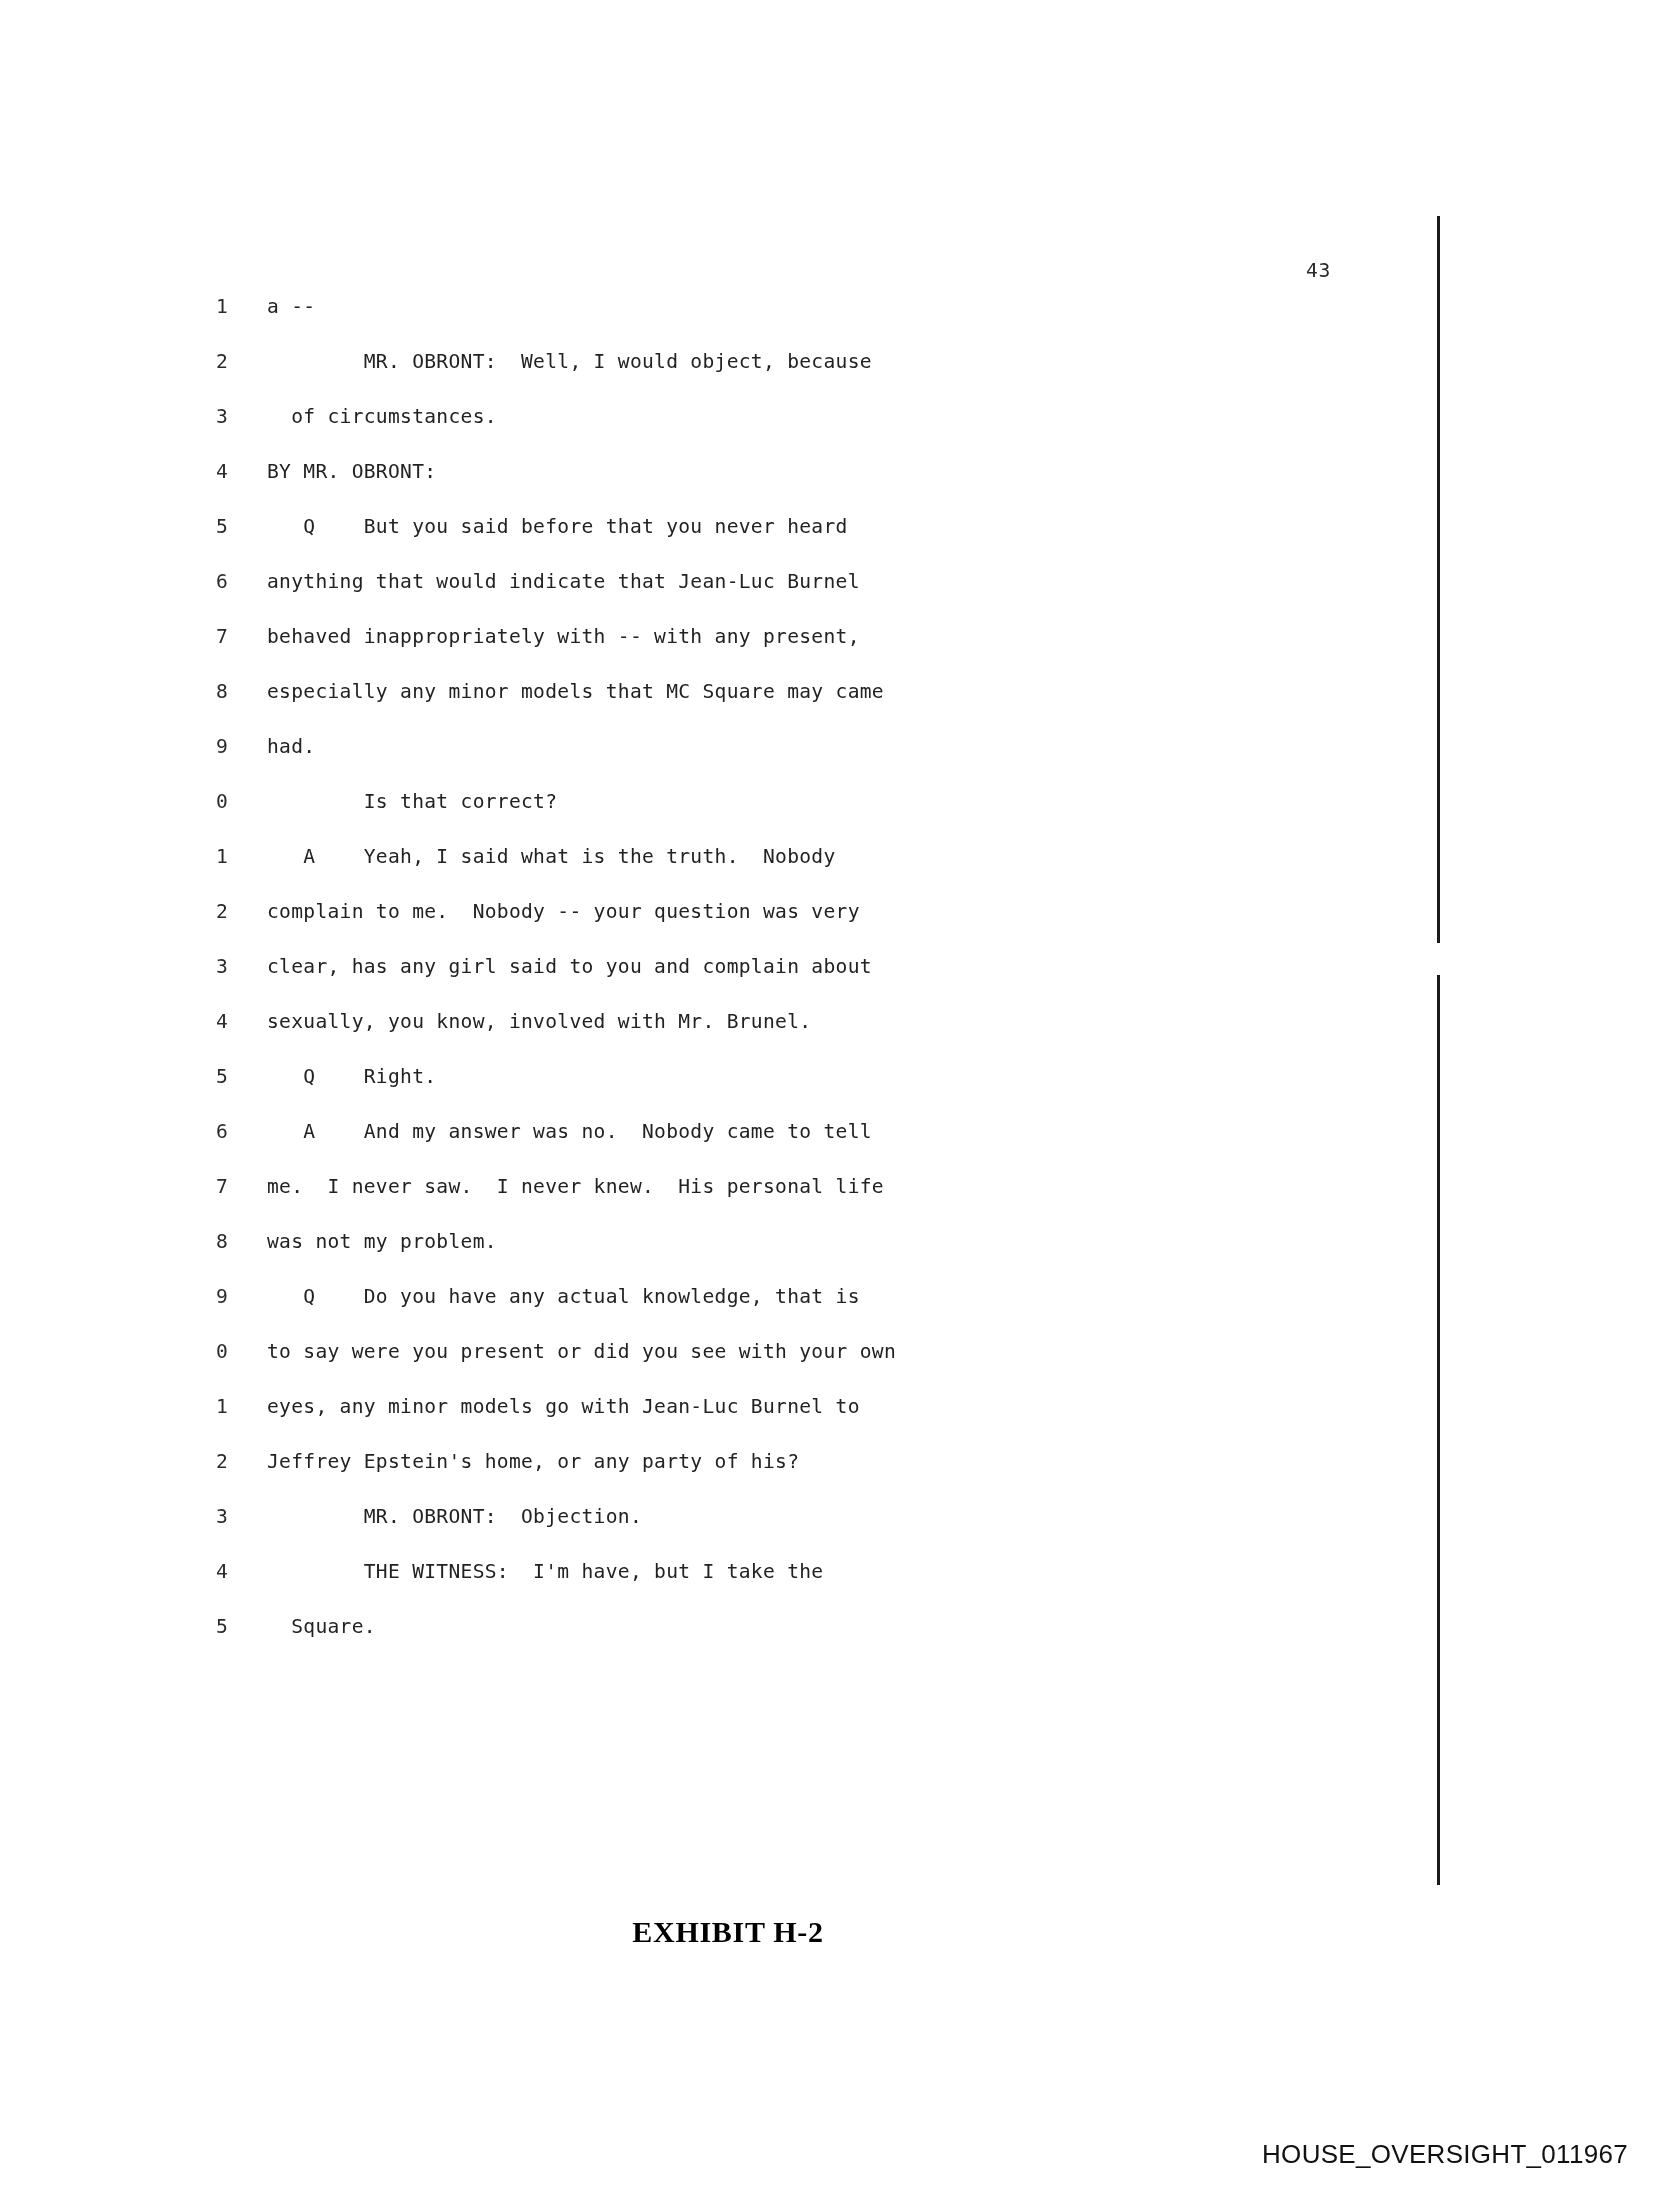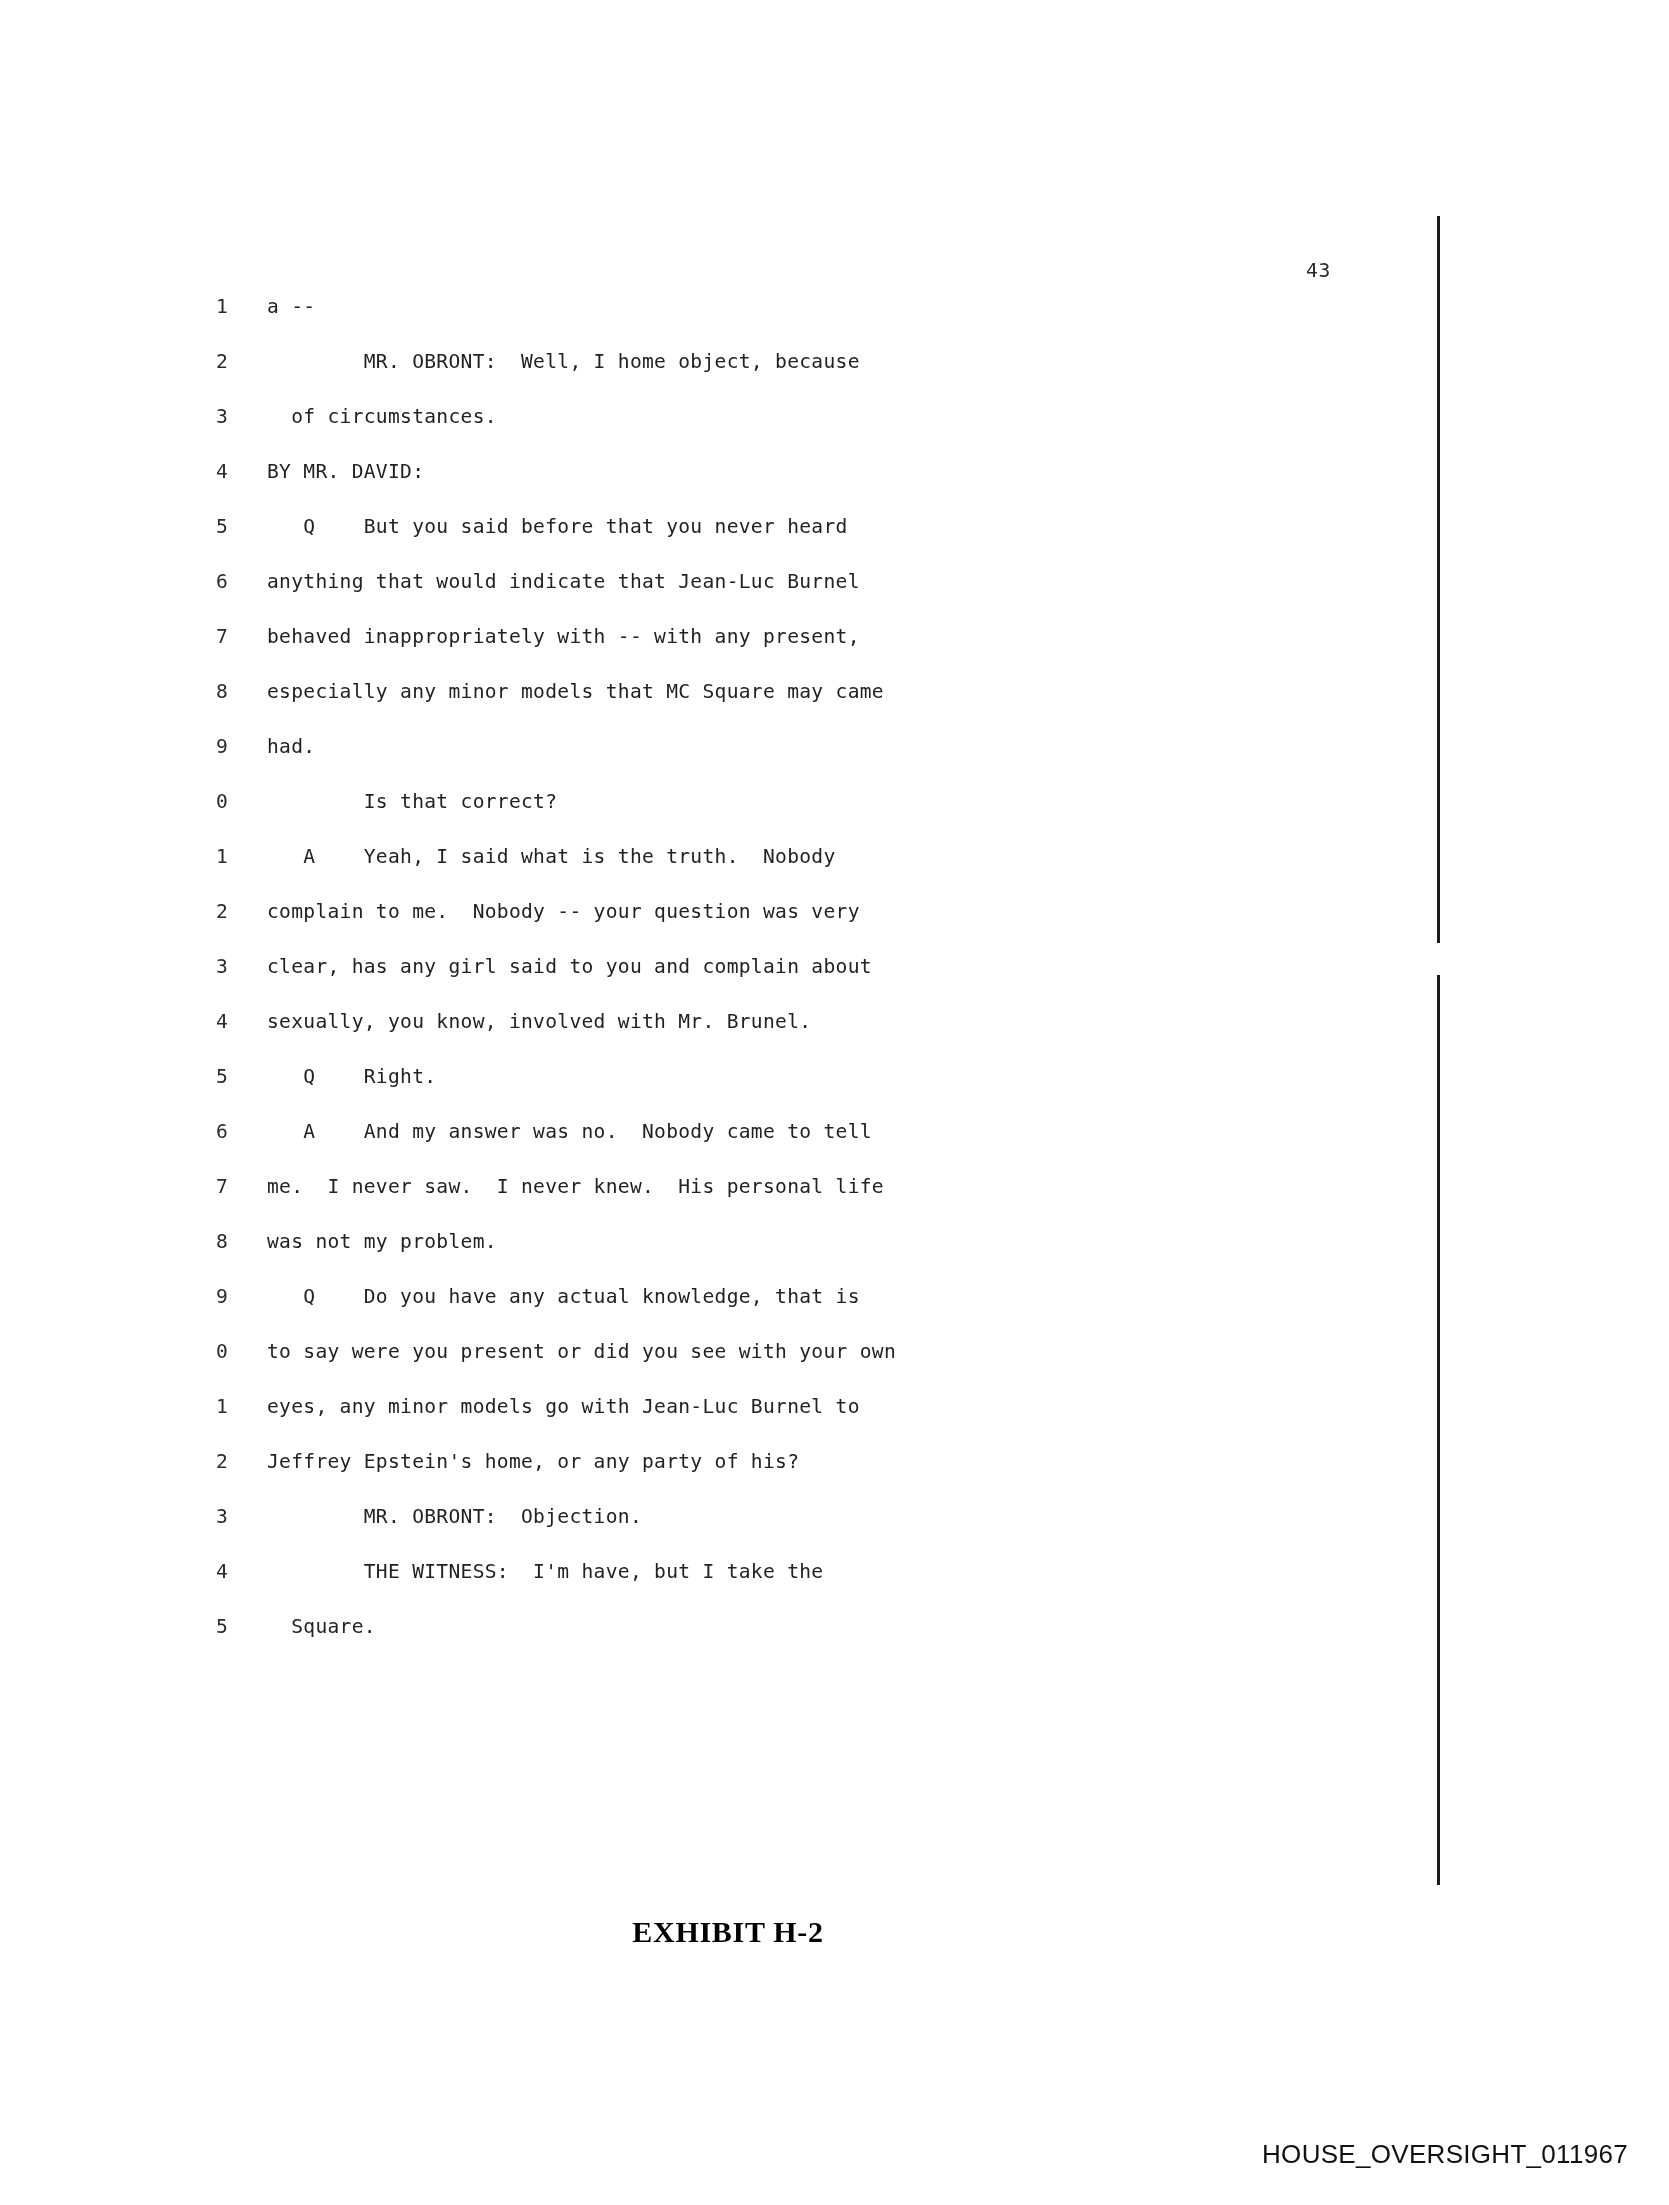--- a/index.html
+++ b/index.html
@@ -119,29 +119,29 @@
   <div class="margin-rule-2"></div>
 
   <div class="transcript">
 
     <div class="line">
       <span class="line-no">1</span>
       <span class="line-text">a --</span>
     </div>
     <div class="line">
       <span class="line-no">2</span>
-      <span class="line-text">        MR. OBRONT:  Well, I home object, because</span>
+      <span class="line-text">        MR. OBRONT:  Well, I would object, because</span>
     </div>
     <div class="line">
       <span class="line-no">3</span>
       <span class="line-text">  of circumstances.</span>
     </div>
     <div class="line">
       <span class="line-no">4</span>
-      <span class="line-text">BY MR. DAVID:</span>
+      <span class="line-text">BY MR. OBRONT:</span>
     </div>
     <div class="line">
       <span class="line-no">5</span>
       <span class="line-text">   Q    But you said before that you never heard</span>
     </div>
     <div class="line">
       <span class="line-no">6</span>
       <span class="line-text">anything that would indicate that Jean-Luc Burnel</span>
     </div>
     <div class="line">

